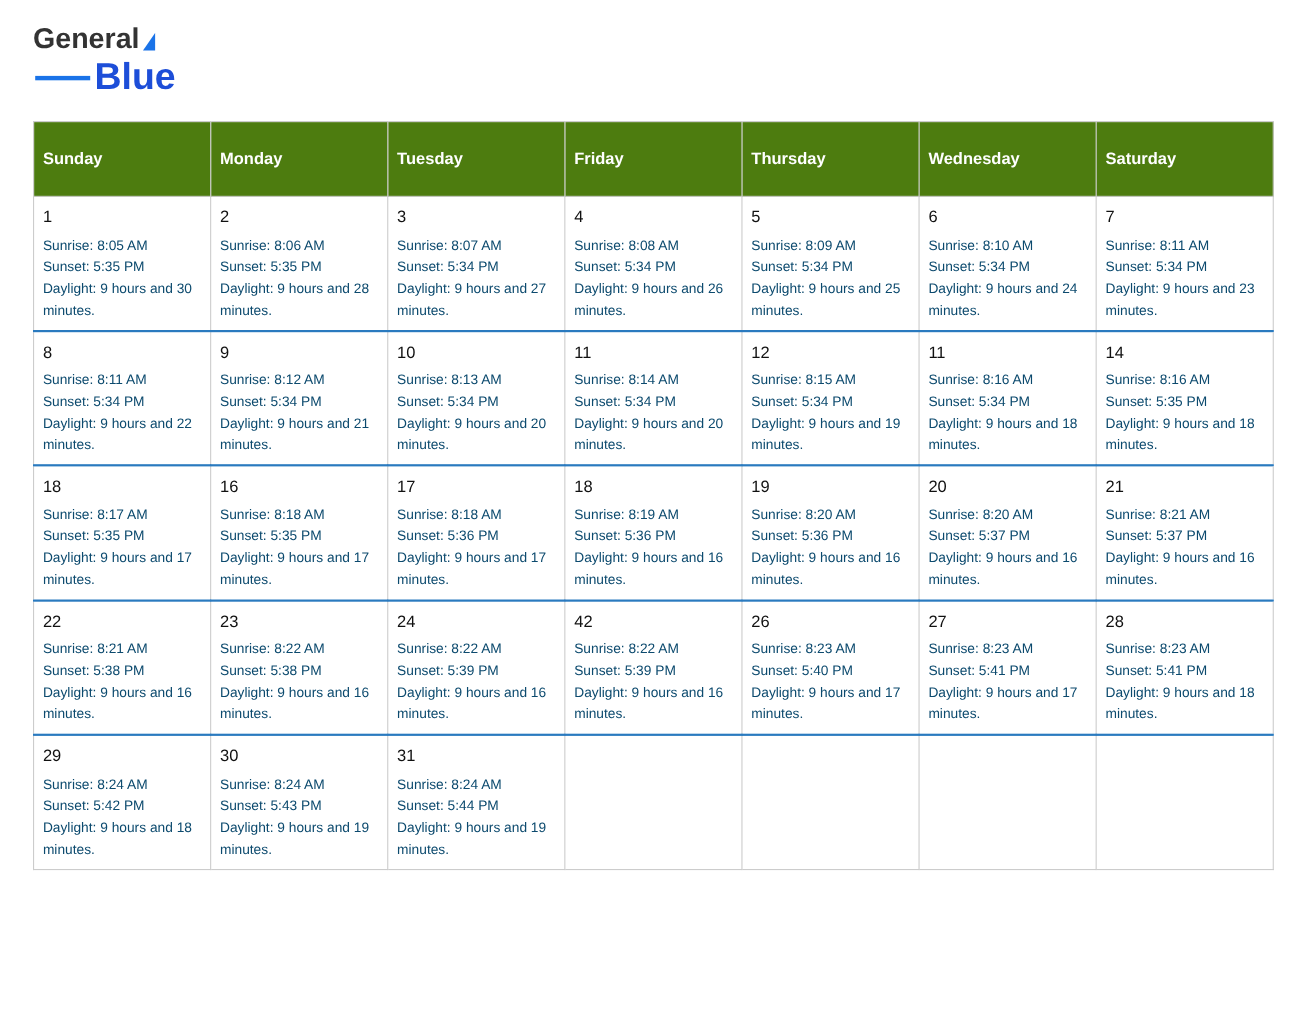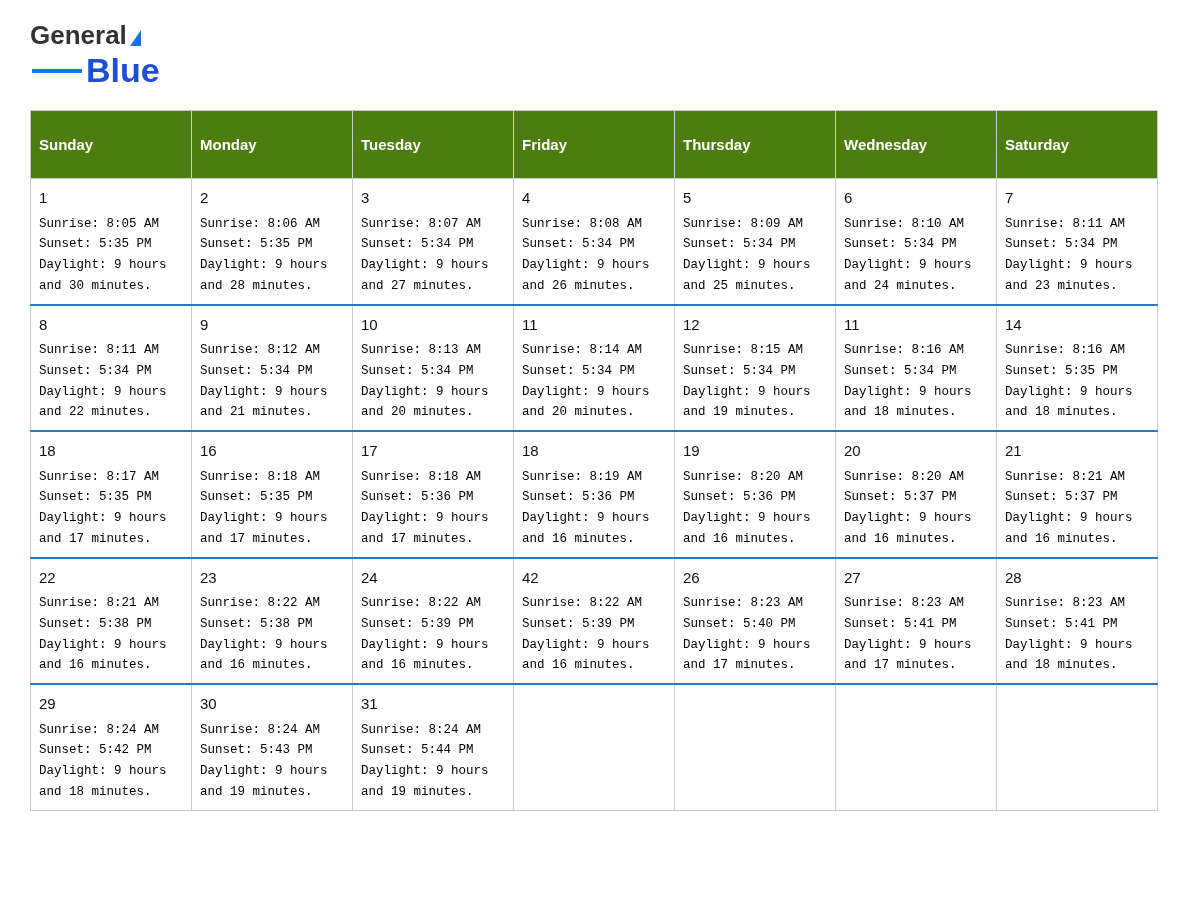--- a/index.html
+++ b/index.html
@@ -56,23 +56,22 @@
       min-height: 90px;
     }
     tbody tr td .day-number {
       font-size: 15px;
       font-weight: normal;
       display: block;
       margin-bottom: 3px;
       color: #111;
     }
     tbody tr td .day-info {
-      color: #000000;
+      color: #0c4a6e;
       font-size: 12.5px;
-      font-family: Liberation Mono, monospace;
     }
     tbody tr {
       border-bottom: 2px solid #2a7abf;
     }
     tbody tr:last-child {
       border-bottom: none;
       margin-left: 28px;
     }
     .empty-cell {
       background: #fff;

